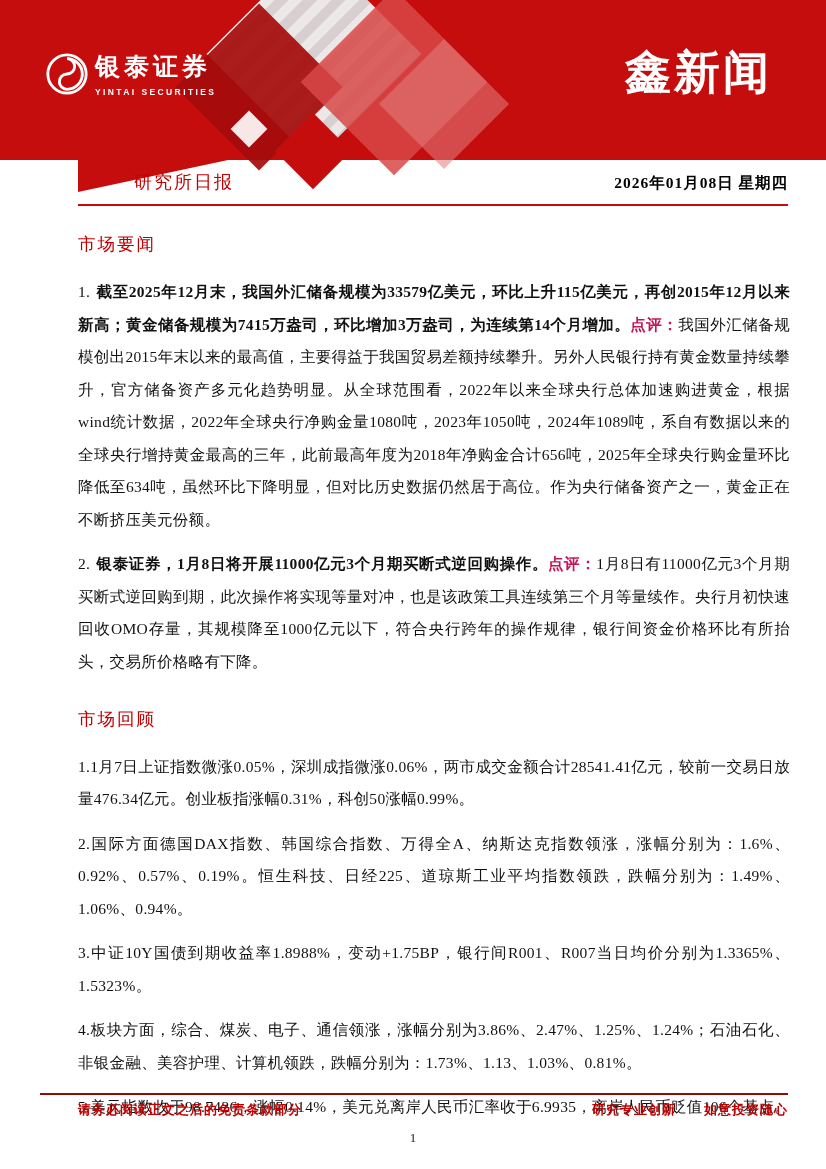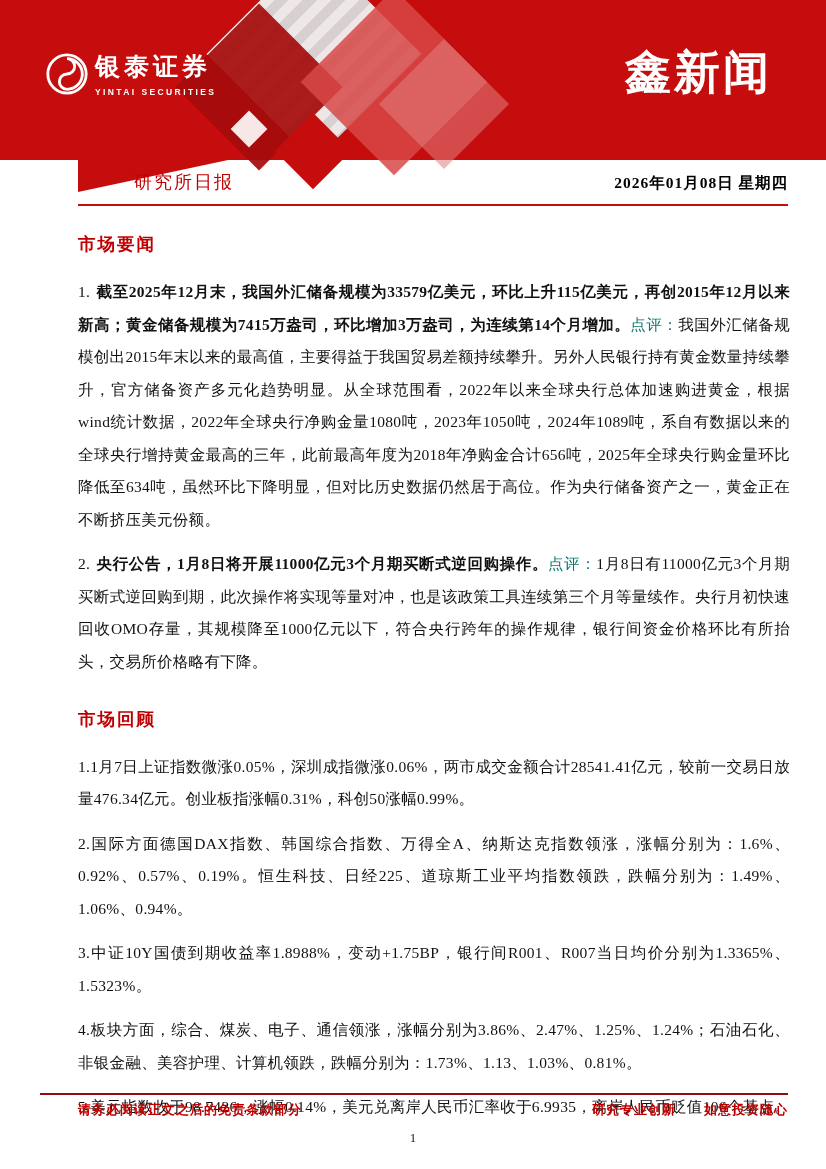--- a/index.html
+++ b/index.html
@@ -29,26 +29,26 @@
   .wedge{position:absolute;left:78px;top:160px;width:0;height:0;
     border-top:32px solid #c50d0d;border-right:150px solid transparent;}
   
   .subheader{position:absolute;top:170px;left:78px;right:38px;display:flex;
     justify-content:space-between;align-items:flex-end;}
   .report-type{color:#c00000;font-size:18px;margin-left:56px;letter-spacing:2px;}
   .report-date{color:#000;font-weight:bold;font-size:15.5px;letter-spacing:1px;}
   .rule{position:absolute;top:204px;left:78px;right:38px;height:2px;background:#c50d0d;}
   
   .main{position:absolute;top:220px;left:78px;width:712px;}
-  .section-heading{color:#c00000;font-size:17.5px;font-weight:bold;margin:12px 0 20px;letter-spacing:2px;}
+  .section-heading{color:#c00000;font-size:17.5px;font-weight:normal;margin:12px 0 20px;letter-spacing:2px;}
   .section-heading.second{margin-top:28px;}
   .para{font-size:15.5px;line-height:2.1;text-align:justify;margin:0 0 12px;letter-spacing:.3px;}
   .num{margin-right:6px;}
   .lead{font-weight:bold;}
-  .comment{color:#0f766e;font-weight:normal;margin-top:17px;}
+  .comment{color:#be185d;font-weight:bold;margin-top:17px;}
   
   .f-rule{position:absolute;left:40px;right:38px;top:1093px;height:2px;background:#8e0c0c;}
   .f-row{position:absolute;left:78px;right:38px;top:1101px;display:flex;justify-content:space-between;
     color:#c00000;font-weight:bold;font-size:13px;letter-spacing:1px;}
   .pagenum{position:absolute;left:0;right:0;top:1130px;text-align:center;font-size:13px;color:#222;}
 </style>
 </head>
 <body>
 
 <div class="page">
@@ -85,21 +85,21 @@
 
   <main class="main">
 
     <h2 class="section-heading">市场要闻</h2>
 
     <p class="para">
       <span class="num">1.</span><span class="lead">截至2025年12月末，我国外汇储备规模为33579亿美元，环比上升115亿美元，再创2015年12月以来新高；黄金储备规模为7415万盎司，环比增加3万盎司，为连续第14个月增加。</span><span class="comment">点评：</span><span>我国外汇储备规模创出2015年末以来的最高值，主要得益于我国贸易差额持续攀升。另外人民银行持有黄金数量持续攀升，官方储备资产多元化趋势明显。从全球范围看，2022年以来全球央行总体加速购进黄金，根据wind统计数据，2022年全球央行净购金量1080吨，2023年1050吨，2024年1089吨，系自有数据以来的全球央行增持黄金最高的三年，此前最高年度为2018年净购金合计656吨，2025年全球央行购金量环比降低至634吨，虽然环比下降明显，但对比历史数据仍然居于高位。作为央行储备资产之一，黄金正在不断挤压美元份额。</span>
     </p>
 
     <p class="para">
-      <span class="num">2.</span><span class="lead">央行公告，1月8日将开展11000亿元3个月期买断式逆回购操作。</span><span class="comment">点评：</span><span>1月8日有11000亿元3个月期买断式逆回购到期，此次操作将实现等量对冲，也是该政策工具连续第三个月等量续作。央行月初快速回收OMO存量，其规模降至1000亿元以下，符合央行跨年的操作规律，银行间资金价格环比有所抬头，交易所价格略有下降。</span>
+      <span class="num">2.</span><span class="lead">银泰证券，1月8日将开展11000亿元3个月期买断式逆回购操作。</span><span class="comment">点评：</span><span>1月8日有11000亿元3个月期买断式逆回购到期，此次操作将实现等量对冲，也是该政策工具连续第三个月等量续作。央行月初快速回收OMO存量，其规模降至1000亿元以下，符合央行跨年的操作规律，银行间资金价格环比有所抬头，交易所价格略有下降。</span>
     </p>
 
     <h2 class="section-heading second">市场回顾</h2>
 
     <p class="para">1.1月7日上证指数微涨0.05%，深圳成指微涨0.06%，两市成交金额合计28541.41亿元，较前一交易日放量476.34亿元。创业板指涨幅0.31%，科创50涨幅0.99%。</p>
     <p class="para">2.国际方面德国DAX指数、韩国综合指数、万得全A、纳斯达克指数领涨，涨幅分别为：1.6%、0.92%、0.57%、0.19%。恒生科技、日经225、道琼斯工业平均指数领跌，跌幅分别为：1.49%、1.06%、0.94%。</p>
     <p class="para">3.中证10Y国债到期收益率1.8988%，变动+1.75BP，银行间R001、R007当日均价分别为1.3365%、1.5323%。</p>
     <p class="para">4.板块方面，综合、煤炭、电子、通信领涨，涨幅分别为3.86%、2.47%、1.25%、1.24%；石油石化、非银金融、美容护理、计算机领跌，跌幅分别为：1.73%、1.13、1.03%、0.81%。</p>
     <p class="para">5.美元指数收于98.7426，涨幅0.14%，美元兑离岸人民币汇率收于6.9935，离岸人民币贬值106个基点。</p>
 

